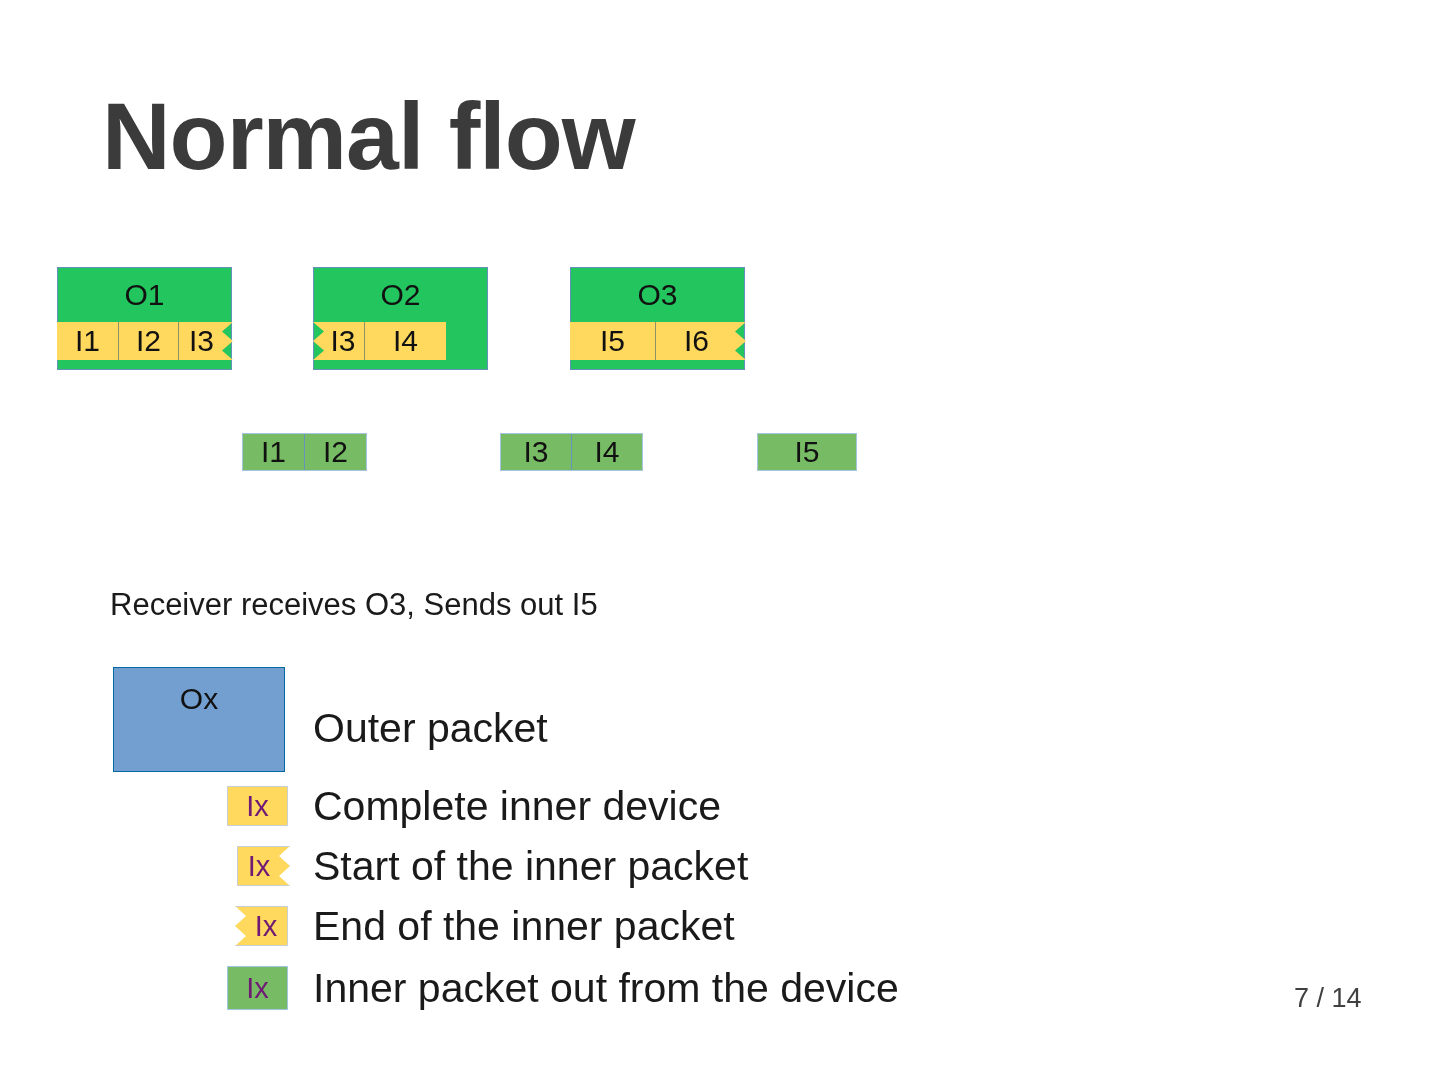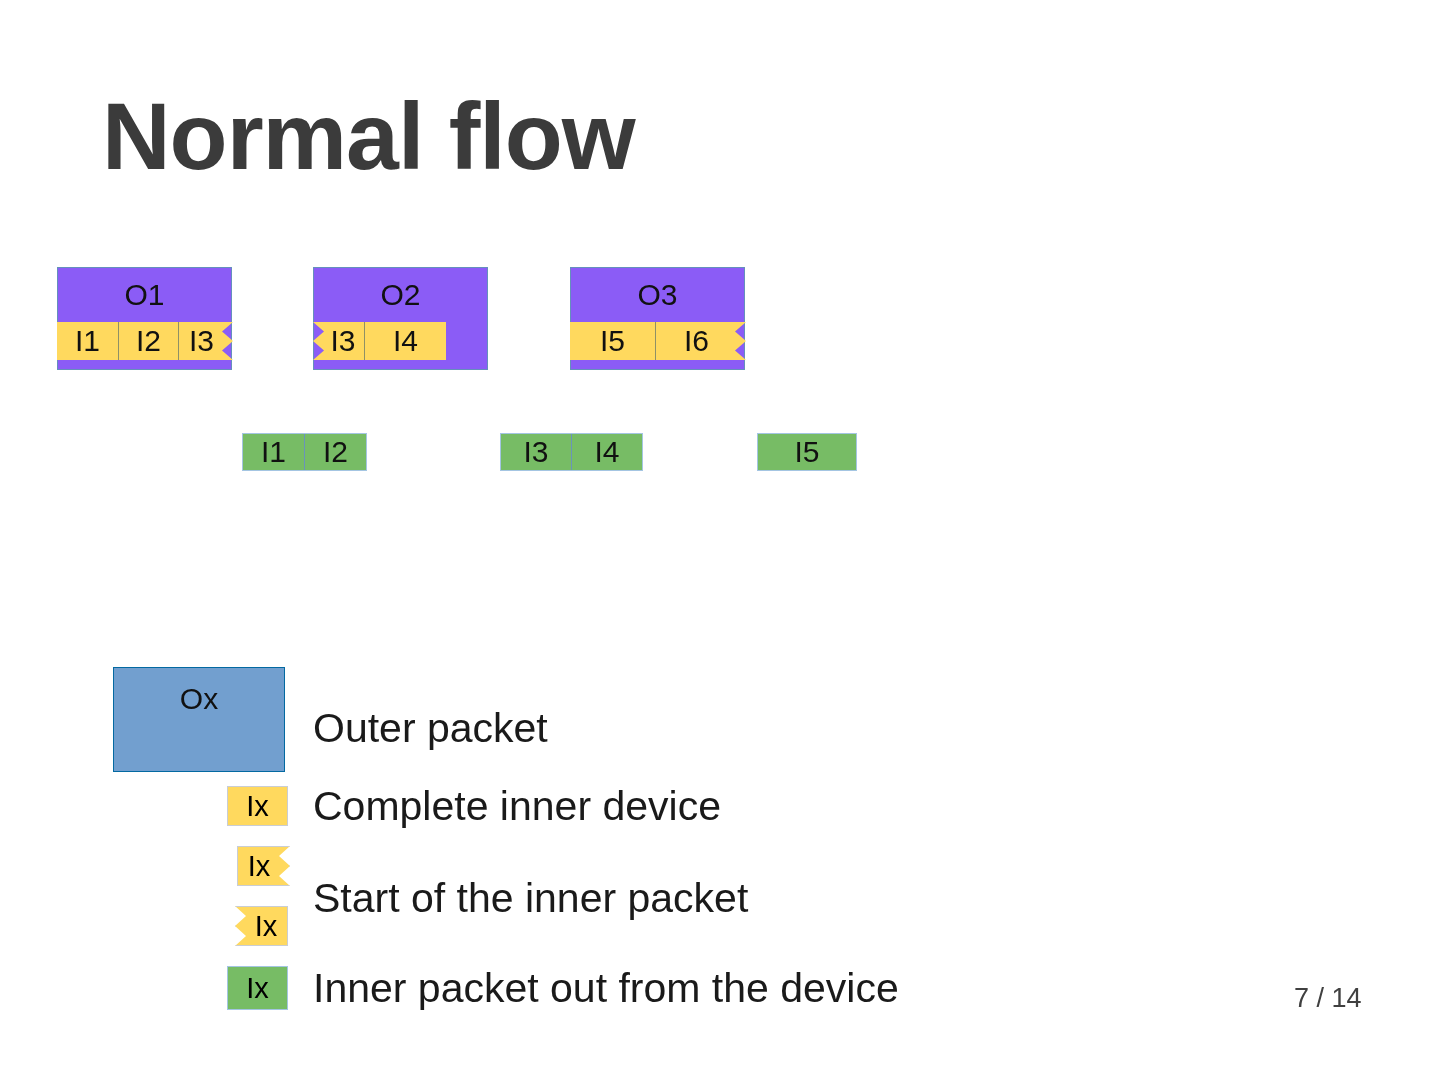--- a/index.html
+++ b/index.html
@@ -8,21 +8,21 @@
     background:#ffffff;font-family:"Liberation Sans",sans-serif;color:#1a1a1a;
   }
   .abs{position:absolute;}
   .title{
     left:102px;top:84px;
     font-size:95px;font-weight:bold;line-height:1.1;
     color:#3b3b3b;letter-spacing:-1px;white-space:nowrap;
   }
   
   .outer-box{
-    background:#8b5cf6;border:1px solid #6590bc;box-sizing:border-box;
+    background:#22c55e;border:1px solid #6590bc;box-sizing:border-box;
     top:267px;width:175px;height:103px;
   }
   .outer-label{
     position:absolute;left:0;right:0;top:10px;text-align:center;
     font-size:30px;color:#111;
   }
   .strip{
     position:absolute;left:-1px;top:54px;height:38px;display:flex;
   }
   .cell{
@@ -48,21 +48,21 @@
   .legend-outer{
     left:113px;top:667px;width:172px;height:105px;
     background:#729fcf;border:1px solid #0369a1;box-sizing:border-box;
   }
   .legend-outer .sym{
     position:absolute;left:0;right:0;top:14px;text-align:center;font-size:30px;color:#111;
   }
   .legend-label{left:313px;font-size:41px;line-height:40px;white-space:nowrap;}
   .lg-box{
     display:flex;align-items:center;justify-content:center;
-    font-size:29px;color:#000000;box-sizing:border-box;
+    font-size:29px;color:#701a75;box-sizing:border-box;
   }
   .lg-yellow{background:#ffd95e;border:1px solid #c9cdd4;}
   .lg-green{background:#77bc65;border:1.5px solid #a4c5e2;}
   
   .page-num{left:1294px;top:983px;font-size:27px;color:#404040;}
 </style>
 </head>
 <body>
 
 <div class="slide">
@@ -99,39 +99,41 @@
     <div class="gcell div">I2</div>
   </div>
   <div class="abs green-box" style="left:500px;width:143px;">
     <div class="gcell">I3</div>
     <div class="gcell div">I4</div>
   </div>
   <div class="abs green-box" style="left:757px;width:100px;">
     <div class="gcell">I5</div>
   </div>
 
+  <div class="abs caption">Receiver receives O3, Sends out I5</div>
 
   <div class="abs legend-outer">
     <div class="sym">Ox</div>
   </div>
   <div class="abs legend-label" style="top:708px;">Outer packet</div>
 
   <div class="abs lg-box lg-yellow" style="left:227px;top:786px;width:61px;height:40px;">
     <span>Ix</span>
   </div>
   <div class="abs legend-label" style="top:786px;">Complete inner device</div>
 
   <div class="abs lg-box lg-yellow jag-r" style="left:237px;top:846px;width:53px;height:40px;">
     <span>Ix</span>
   </div>
-  <div class="abs legend-label" style="top:846px;margin-top:32px;">Start of the inner packet</div>
+  <div class="abs legend-label" style="top:846px;">Start of the inner packet</div>
 
   <div class="abs lg-box lg-yellow jag-l" style="left:235px;top:906px;width:53px;height:40px;">
     <span>Ix</span>
   </div>
+  <div class="abs legend-label" style="top:906px;">End of the inner packet</div>
 
   <div class="abs lg-box lg-green" style="left:227px;top:966px;width:61px;height:44px;">
     <span>Ix</span>
   </div>
   <div class="abs legend-label" style="top:968px;">Inner packet out from the device</div>
 
   <div class="abs page-num">7 / 14</div>
 
 </div>
 

